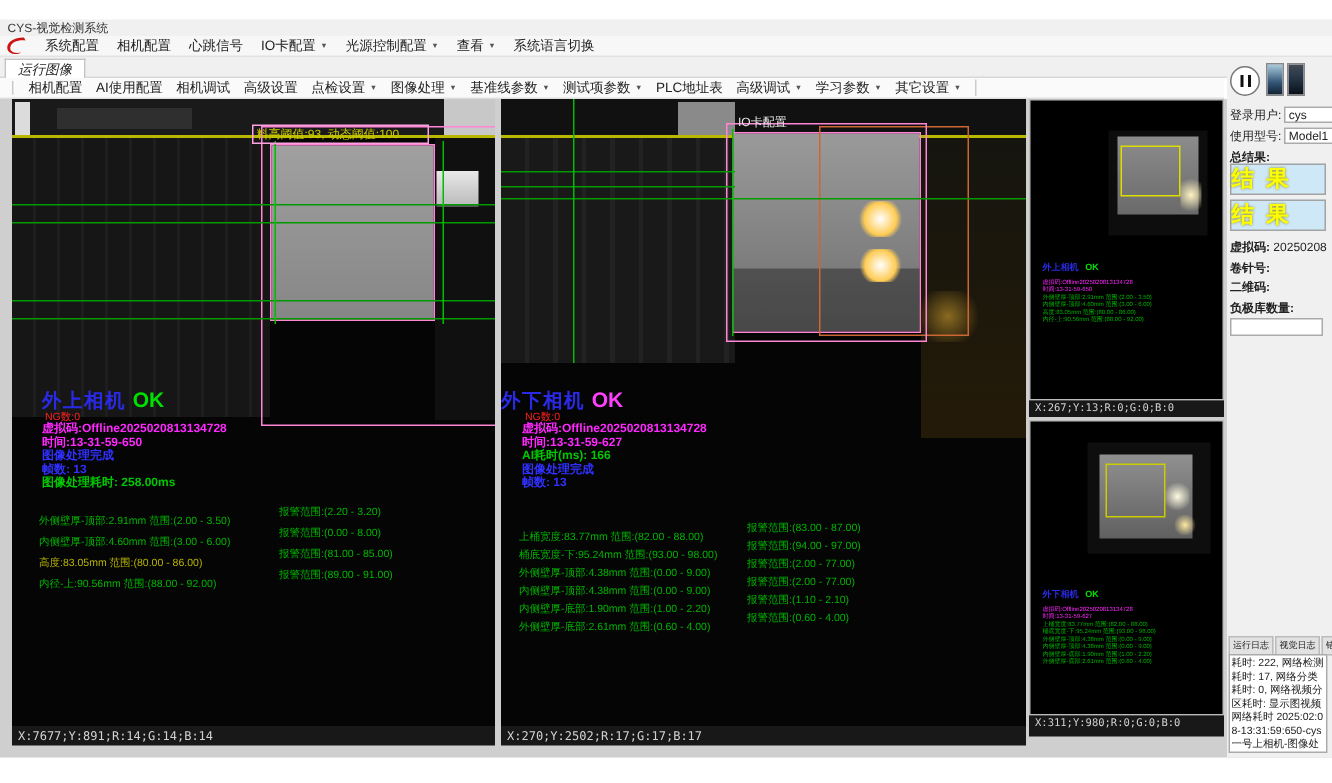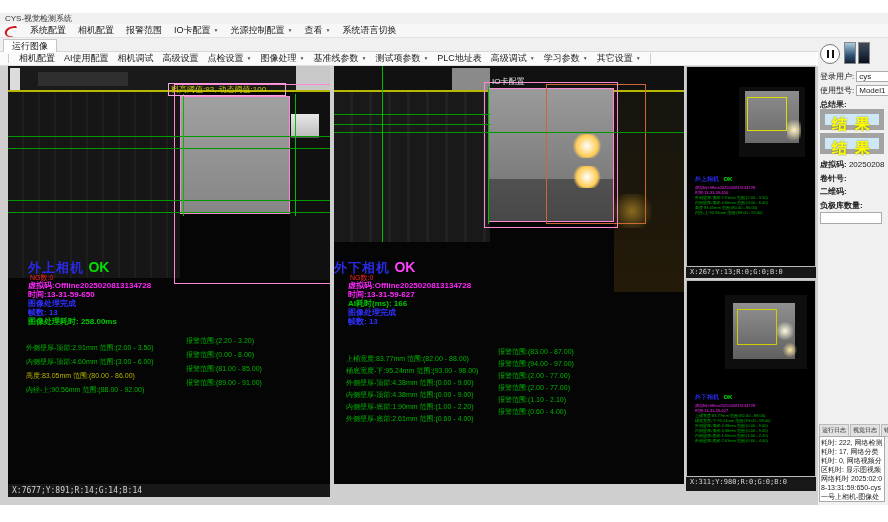--- a/index.html
+++ b/index.html
@@ -7,21 +7,21 @@
   .win{position:relative;width:888px;height:522px;background:#ffffff;overflow:hidden;}
   .titlebar{position:absolute;left:0;top:13px;width:888px;height:11px;background:#f0f0f0;
     font-size:8px;color:#333;line-height:11px;padding-left:5px;}
   .menubar{position:absolute;left:0;top:24px;width:888px;height:14px;background:#f7f7f7;
     display:flex;align-items:center;gap:12px;padding-left:4px;border-bottom:1px solid #e3e3e3;}
   .logo{width:14px;height:13px;display:inline-block;}
   .mi{font-size:9px;color:#222;white-space:nowrap;cursor:default;}
   .dd::after{content:"▼";font-size:5px;color:#555;margin-left:3px;vertical-align:1px;}
   .tabbar{position:absolute;left:0;top:38px;width:888px;height:14px;background:#f0f0f0;border-bottom:1px solid #d8d8d8;}
   .tab{position:absolute;left:3px;top:1px;height:13px;background:#ffffff;border:1px solid #c5c5c5;border-bottom:none;
-    font-size:9px;color:#222;line-height:12px;padding:0 8px;}
+    font-size:9px;color:#222;line-height:12px;padding:0 8px;font-style:italic;}
   .toolbar{position:absolute;left:0;top:52px;width:816px;height:14px;background:#fafafa;
     display:flex;align-items:center;gap:9px;padding-left:8px;border-bottom:1px solid #e0e0e0;}
   .grip{width:2px;height:9px;background:#c8c8c8;border-right:1px solid #fff;}
   .ti{font-size:9px;color:#222;white-space:nowrap;cursor:default;}
   .tsep{width:1px;height:11px;background:#cccccc;}
   .main{position:absolute;left:0;top:66px;width:888px;height:439px;background:#cfcfcf;}
   .campanel{position:absolute;background:#050505;overflow:hidden;}
   .coordbar{position:absolute;background:#181818;color:#d2d2d2;font-size:8px;line-height:13px;
     padding-left:4px;font-family:"DejaVu Sans Mono",monospace;white-space:nowrap;overflow:hidden;}
   .abs{position:absolute;}
@@ -54,22 +54,22 @@
     border:1px solid #777;background:#ffffff;display:flex;align-items:center;justify-content:center;gap:3px;}
   .pbar{width:2px;height:8px;background:#111;display:inline-block;}
   .imgbtn{position:absolute;top:2px;width:12px;height:22px;border:1px solid #888;}
   .b1{left:26px;background:linear-gradient(180deg,#aaccdd 0%,#335577 60%,#112233 100%);}
   .b2{left:40px;background:linear-gradient(180deg,#444a55 0%,#223344 50%,#0a0f18 100%);}
   .frow{position:absolute;left:2px;white-space:nowrap;}
   .flabel{color:#222;}
   .bold{font-weight:bold;}
   .fvalue{display:inline-block;background:#ffffff;border:1px solid #aaa;min-width:34px;height:11px;
     line-height:10px;padding:0 2px;margin-left:2px;}
-  .resultbox{position:absolute;left:2px;width:64px;height:21px;background:#cfe8f8;border:5px solid #a3a3a3;
-    color:#ffff00;font-size:15px;font-weight:bold;text-align:center;line-height:20px;
+  .resultbox{position:absolute;left:2px;width:64px;height:21px;background:#cfe8f8;border:1px solid #a3a3a3;
+    color:#ffff00;font-size:15px;font-weight:bold;text-align:left;line-height:20px;
     text-shadow:0 0 2px #888800;letter-spacing:2px;}
   .inputbox{position:absolute;left:2px;width:62px;height:12px;background:#ffffff;border:1px solid #aaa;}
   .logtabs{position:absolute;left:1px;display:flex;gap:1px;}
   .logtab{font-size:6px;background:#e2e2e2;border:1px solid #bbb;padding:1px 2px;white-space:nowrap;}
   .logbox{position:absolute;left:1px;width:66px;height:66px;background:#ffffff;border:1px solid #aaa;
     font-size:7px;color:#222;padding:1px;overflow:hidden;line-height:9px;word-break:break-all;}
   .statusbar{position:absolute;left:0;top:505px;width:888px;height:17px;background:#f0f0f0;
     border-top:1px solid #cccccc;display:flex;align-items:center;gap:6px;padding-left:3px;}
   .bdg{font-size:7px;padding:1px 3px;white-space:nowrap;}
   .bdg-y{background:#ffff00;color:#cc0000;}
@@ -87,21 +87,21 @@
   </div>
 
   <div class="menubar">
     <span class="logo">
       <svg width="14" height="13" viewBox="0 0 14 13">
         <path d="M12 1 C4 1 0 5 1 9 C2 12 7 13 10 11 C5 12 2 10 3 7 C4 4 8 2.5 13 3 Z" fill="#cc1414"></path>
       </svg>
     </span>
     <span class="mi">系统配置</span>
     <span class="mi">相机配置</span>
-    <span class="mi">报警范围</span>
+    <span class="mi">心跳信号</span>
     <span class="mi dd">IO卡配置</span>
     <span class="mi dd">光源控制配置</span>
     <span class="mi dd">查看</span>
     <span class="mi">系统语言切换</span>
   </div>
 
   <div class="tabbar">
     <div class="tab">运行图像</div>
   </div>
 
@@ -233,20 +233,21 @@
         <div class="mrow" style="height:12px;">
           <span class="mlabel">内侧壁厚-底部:1.90mm 范围:(1.00 - 2.20)</span>
           <span class="malarm" style="left:152px;">报警范围:(1.10 - 2.10)</span>
         </div>
         <div class="mrow" style="height:12px;">
           <span class="mlabel">外侧壁厚-底部:2.61mm 范围:(0.60 - 4.00)</span>
           <span class="malarm" style="left:152px;">报警范围:(0.60 - 4.00)</span>
         </div>
       </div>
     </div>
+    <div class="coordbar" style="left:334px;top:418px;width:350px;height:13px;">X:270;Y:2502;R:17;G:17;B:17</div>
 
     <div class="thumb" style="left:686px;top:0;width:130px;height:201px;">
       <div class="abs" style="left:52px;top:20px;width:66px;height:70px;background:#0d0d0d;">
         <div class="abs" style="left:6px;top:4px;width:54px;height:52px;background:linear-gradient(180deg,#8c8c8c,#6a6a6a);"></div>
         <div class="abs" style="left:8px;top:10px;width:40px;height:34px;border:1px solid #dddd00;"></div>
         <div class="abs" style="left:48px;top:30px;width:14px;height:26px;background:radial-gradient(circle,#fff3c0,rgba(0,0,0,0) 75%);"></div>
       </div>
       <div class="abs" style="left:8px;top:100px;">
         <span class="mini-title">外上相机</span>
         <span class="mini-ok">OK</span>

